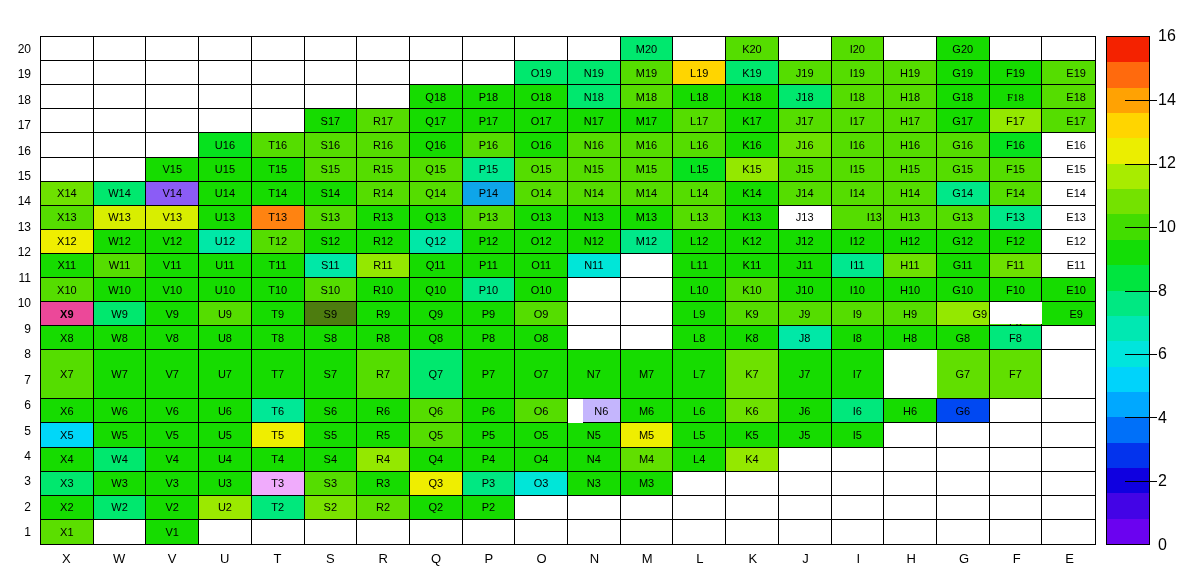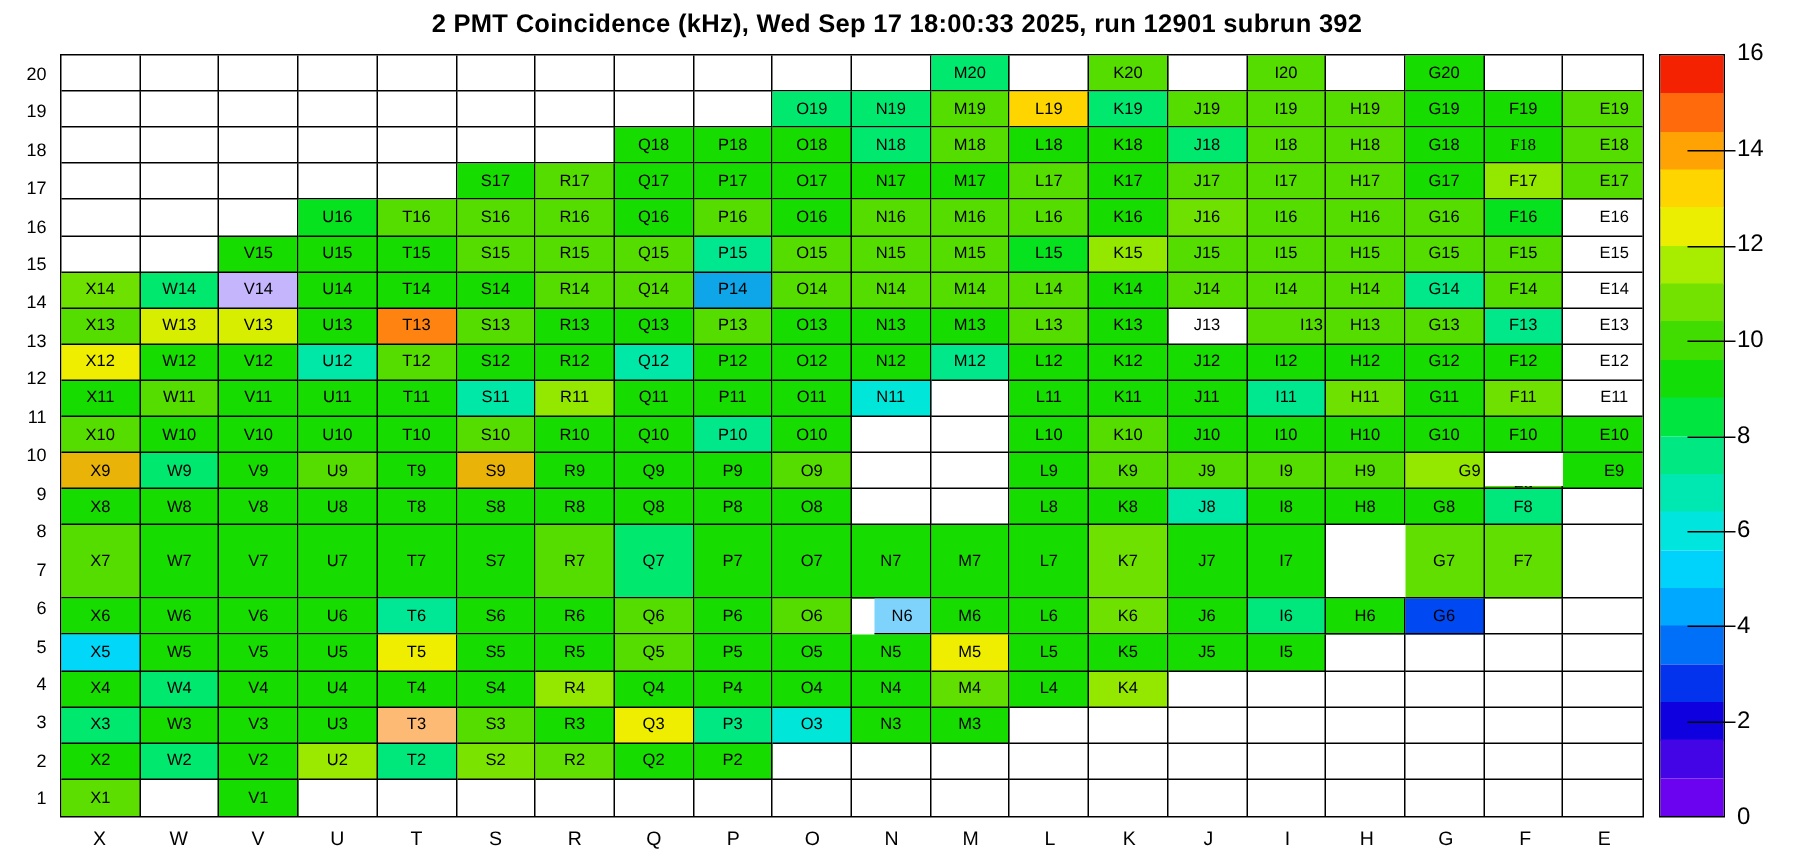--- a/index.html
+++ b/index.html
@@ -63,21 +63,20 @@
   }
   .cbar-labels div{
     position:absolute;left:0;width:38px;height:18px;
     font-size:16px;color:#000;line-height:18px;
   }
 </style>
 </head>
 <body>
 
 <div class="canvas">
-  <div class="title">2 PMT Coincidence (kHz), Wed Sep 17 18:00:33 2025, run 12901 subrun 392</div>
   <div class="yaxis">
       <div>20</div>
       <div>19</div>
       <div>18</div>
       <div>17</div>
       <div>16</div>
       <div>15</div>
       <div>14</div>
       <div>13</div>
       <div>12</div>
@@ -209,21 +208,21 @@
       <div class="cell" style="background: rgb(6, 226, 30);">L15</div>
       <div class="cell" style="background: rgb(148, 232, 0);">K15</div>
       <div class="cell" style="background: rgb(85, 221, 0);">J15</div>
       <div class="cell" style="background: rgb(85, 221, 0);">I15</div>
       <div class="cell" style="background: rgb(85, 221, 0);">H15</div>
       <div class="cell" style="background: rgb(85, 221, 0);">G15</div>
       <div class="cell" style="background: rgb(85, 221, 0);">F15</div>
       <div class="cell">E15</div>
       <div class="cell" style="background: rgb(110, 225, 0);">X14</div>
       <div class="cell" style="background: rgb(0, 232, 110);">W14</div>
-      <div class="cell" style="background: #c4b5fd;">V14</div>
+      <div class="cell" style="background: #8b5cf6;">V14</div>
       <div class="cell" style="background: rgb(22, 220, 0);">U14</div>
       <div class="cell" style="background: rgb(22, 220, 0);">T14</div>
       <div class="cell" style="background: rgb(22, 220, 0);">S14</div>
       <div class="cell" style="background: rgb(85, 221, 0);">R14</div>
       <div class="cell" style="background: rgb(85, 221, 0);">Q14</div>
       <div class="cell" style="background: #0ea5e9;">P14</div>
       <div class="cell" style="background: rgb(85, 221, 0);">O14</div>
       <div class="cell" style="background: rgb(85, 221, 0);">N14</div>
       <div class="cell" style="background: rgb(85, 221, 0);">M14</div>
       <div class="cell" style="background: rgb(85, 221, 0);">L14</div>
@@ -307,26 +306,26 @@
       <div class="cell"></div>
       <div class="cell"></div>
       <div class="cell" style="background: rgb(22, 220, 0);">L10</div>
       <div class="cell" style="background: rgb(85, 221, 0);">K10</div>
       <div class="cell" style="background: rgb(22, 220, 0);">J10</div>
       <div class="cell" style="background: rgb(22, 220, 0);">I10</div>
       <div class="cell" style="background: rgb(22, 220, 0);">H10</div>
       <div class="cell" style="background: rgb(22, 220, 0);">G10</div>
       <div class="cell" style="background: rgb(22, 220, 0);">F10</div>
       <div class="cell" style="background: rgb(22, 220, 0);">E10</div>
-      <div class="cell" style="background: #eab308;">X9</div>
+      <div class="cell" style="background: #ec4899; font-weight: bold;">X9</div>
       <div class="cell" style="background: rgb(0, 232, 110);">W9</div>
       <div class="cell" style="background: rgb(22, 220, 0);">V9</div>
       <div class="cell" style="background: rgb(85, 221, 0);">U9</div>
       <div class="cell" style="background: rgb(22, 220, 0);">T9</div>
-      <div class="cell" style="background: #eab308;">S9</div>
+      <div class="cell" style="background: #4d7c0f;">S9</div>
       <div class="cell" style="background: rgb(22, 220, 0);">R9</div>
       <div class="cell" style="background: rgb(22, 220, 0);">Q9</div>
       <div class="cell" style="background: rgb(22, 220, 0);">P9</div>
       <div class="cell" style="background: rgb(85, 221, 0);">O9</div>
       <div class="cell"></div>
       <div class="cell"></div>
       <div class="cell" style="background: rgb(22, 220, 0);">L9</div>
       <div class="cell" style="background: rgb(85, 221, 0);">K9</div>
       <div class="cell" style="background: rgb(85, 221, 0);">J9</div>
       <div class="cell" style="background: rgb(85, 221, 0);">I9</div>
@@ -377,21 +376,21 @@
       <div class="cell" style="background: rgb(22, 220, 0);">X6</div>
       <div class="cell" style="background: rgb(22, 220, 0);">W6</div>
       <div class="cell" style="background: rgb(22, 220, 0);">V6</div>
       <div class="cell" style="background: rgb(22, 220, 0);">U6</div>
       <div class="cell" style="background: rgb(0, 232, 150);">T6</div>
       <div class="cell" style="background: rgb(22, 220, 0);">S6</div>
       <div class="cell" style="background: rgb(22, 220, 0);">R6</div>
       <div class="cell" style="background: rgb(85, 221, 0);">Q6</div>
       <div class="cell" style="background: rgb(22, 220, 0);">P6</div>
       <div class="cell" style="background: rgb(85, 221, 0);">O6</div>
-      <div class="cell" style="background: #7dd3fc; margin-left: 15px;">N6</div>
+      <div class="cell" style="background: #c4b5fd; margin-left: 15px;">N6</div>
       <div class="cell" style="background: rgb(22, 220, 0);">M6</div>
       <div class="cell" style="background: rgb(22, 220, 0);">L6</div>
       <div class="cell" style="background: rgb(110, 225, 0);">K6</div>
       <div class="cell" style="background: rgb(22, 220, 0);">J6</div>
       <div class="cell" style="background: rgb(0, 232, 124);">I6</div>
       <div class="cell" style="background: rgb(22, 220, 0);">H6</div>
       <div class="cell" style="background: rgb(0, 72, 242);">G6</div>
       <div class="cell"></div>
       <div class="cell"></div>
       <div class="cell" style="background: rgb(0, 215, 249);">X5</div>
@@ -431,21 +430,21 @@
       <div class="cell"></div>
       <div class="cell"></div>
       <div class="cell"></div>
       <div class="cell"></div>
       <div class="cell"></div>
       <div class="cell"></div>
       <div class="cell" style="background: rgb(0, 232, 110);">X3</div>
       <div class="cell" style="background: rgb(22, 220, 0);">W3</div>
       <div class="cell" style="background: rgb(22, 220, 0);">V3</div>
       <div class="cell" style="background: rgb(22, 220, 0);">U3</div>
-      <div class="cell" style="background: #fdba74;">T3</div>
+      <div class="cell" style="background: #f0abfc;">T3</div>
       <div class="cell" style="background: rgb(85, 221, 0);">S3</div>
       <div class="cell" style="background: rgb(22, 220, 0);">R3</div>
       <div class="cell" style="background: rgb(239, 238, 0);">Q3</div>
       <div class="cell" style="background: rgb(0, 232, 130);">P3</div>
       <div class="cell" style="background: rgb(0, 230, 216);">O3</div>
       <div class="cell" style="background: rgb(22, 220, 0);">N3</div>
       <div class="cell" style="background: rgb(22, 220, 0);">M3</div>
       <div class="cell"></div>
       <div class="cell"></div>
       <div class="cell"></div>

